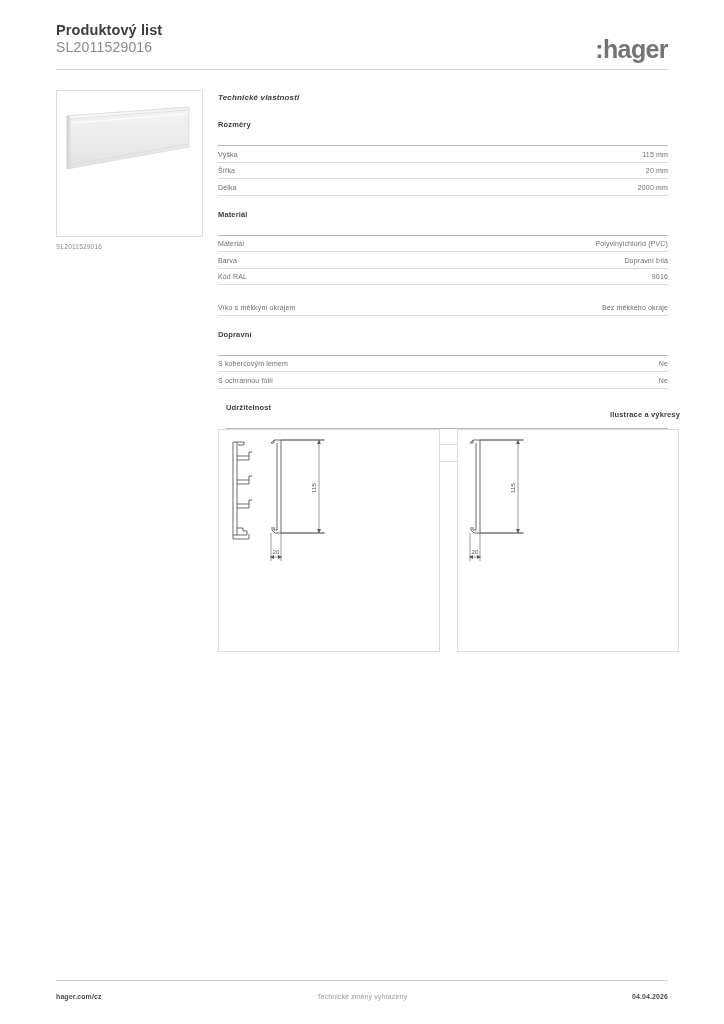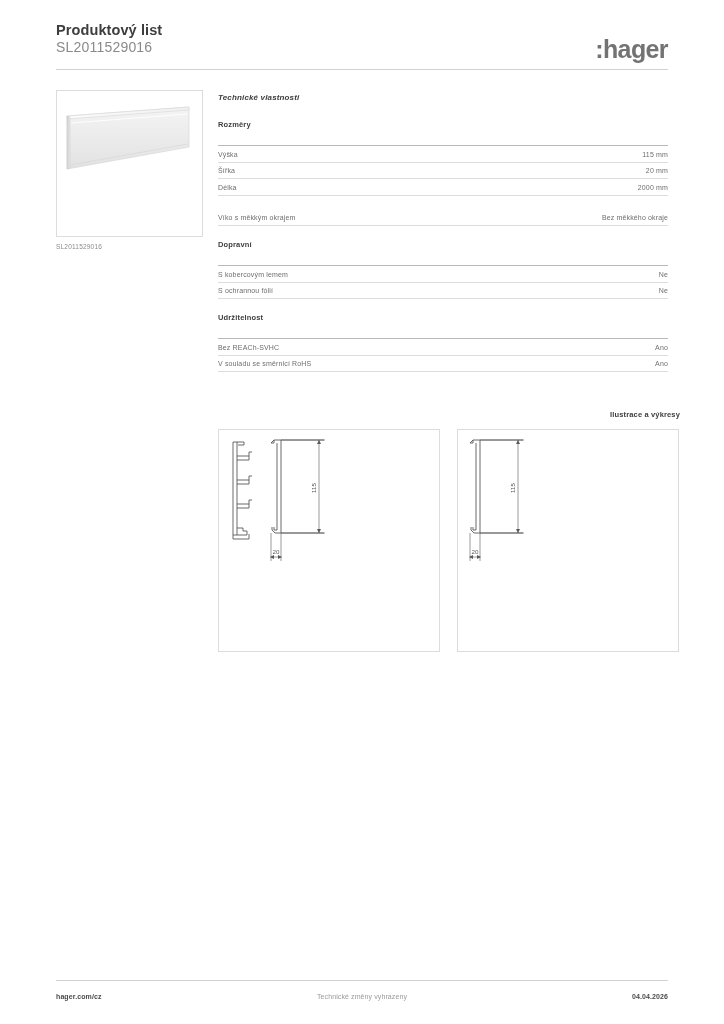--- a/index.html
+++ b/index.html
@@ -92,21 +92,21 @@
   }
   .specs-title {
     font-size: 8px;
     font-weight: bold;
     color: #3d3d3d;
     letter-spacing: 0.15px;
     margin-bottom: 18px;
     font-style: italic;
   }
   .spec-group { margin-bottom: 14px; }
-  .spec-group:last-child { margin-bottom: 0; }
+  .spec-group:last-child { margin-bottom: 0; margin-left: 8px; }
 
   .spec-group-title {
     font-size: 7.5px;
     font-weight: bold;
     color: #3d3d3d;
     letter-spacing: 0.15px;
     padding-bottom: 16px;
     border-bottom: 1px solid #b9b9b9;
   }
   .spec-row {
@@ -245,20 +245,35 @@
       <div class="spec-row">
         <span class="spec-label">Šířka</span>
         <span class="spec-value">20 mm</span>
       </div>
       <div class="spec-row">
         <span class="spec-label">Délka</span>
         <span class="spec-value">2000 mm</span>
       </div>
     </div>
 
+    <div class="spec-group">
+      <div class="spec-group-title">Materiál</div>
+      <div class="spec-row">
+        <span class="spec-label">Materiál</span>
+        <span class="spec-value">Polyvinylchlorid (PVC)</span>
+      </div>
+      <div class="spec-row">
+        <span class="spec-label">Barva</span>
+        <span class="spec-value">Dopravní bílá</span>
+      </div>
+      <div class="spec-row">
+        <span class="spec-label">Kód RAL</span>
+        <span class="spec-value">9016</span>
+      </div>
+    </div>
 
     <div class="spec-group">
       <div class="spec-row">
         <span class="spec-label">Víko s měkkým okrajem</span>
         <span class="spec-value">Bez měkkého okraje</span>
       </div>
     </div>
 
     <div class="spec-group">
       <div class="spec-group-title">Dopravní</div>

